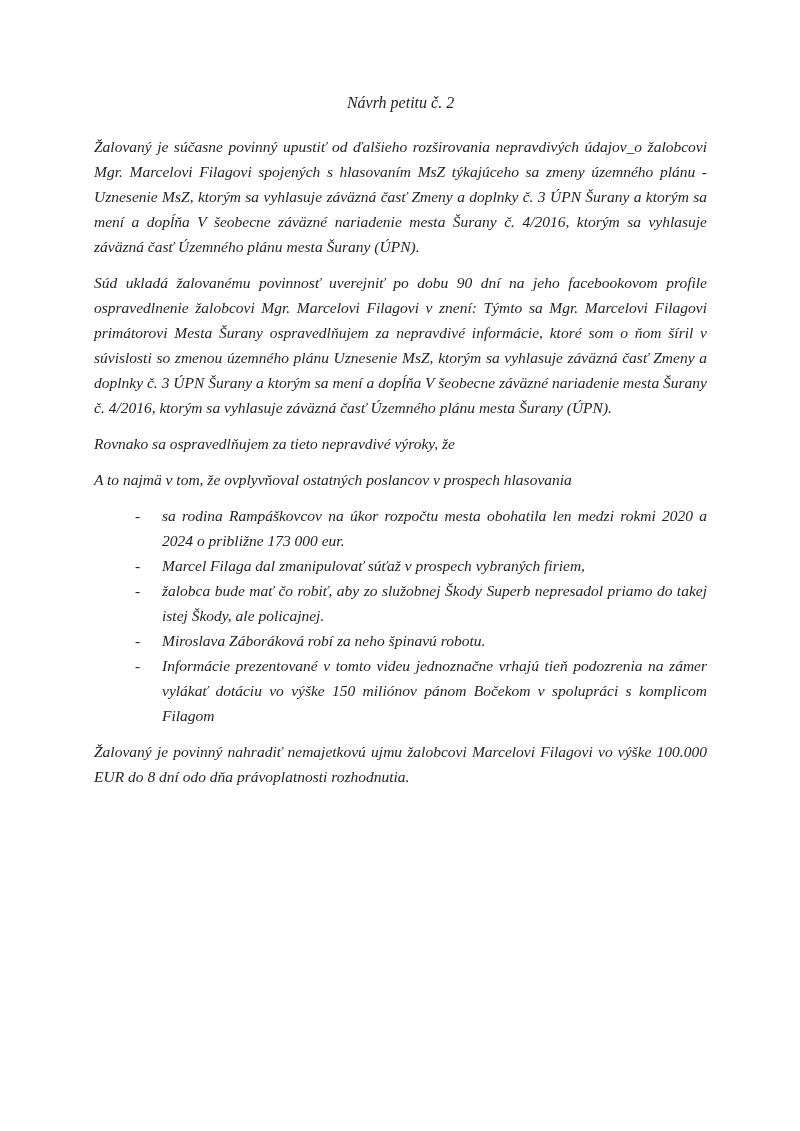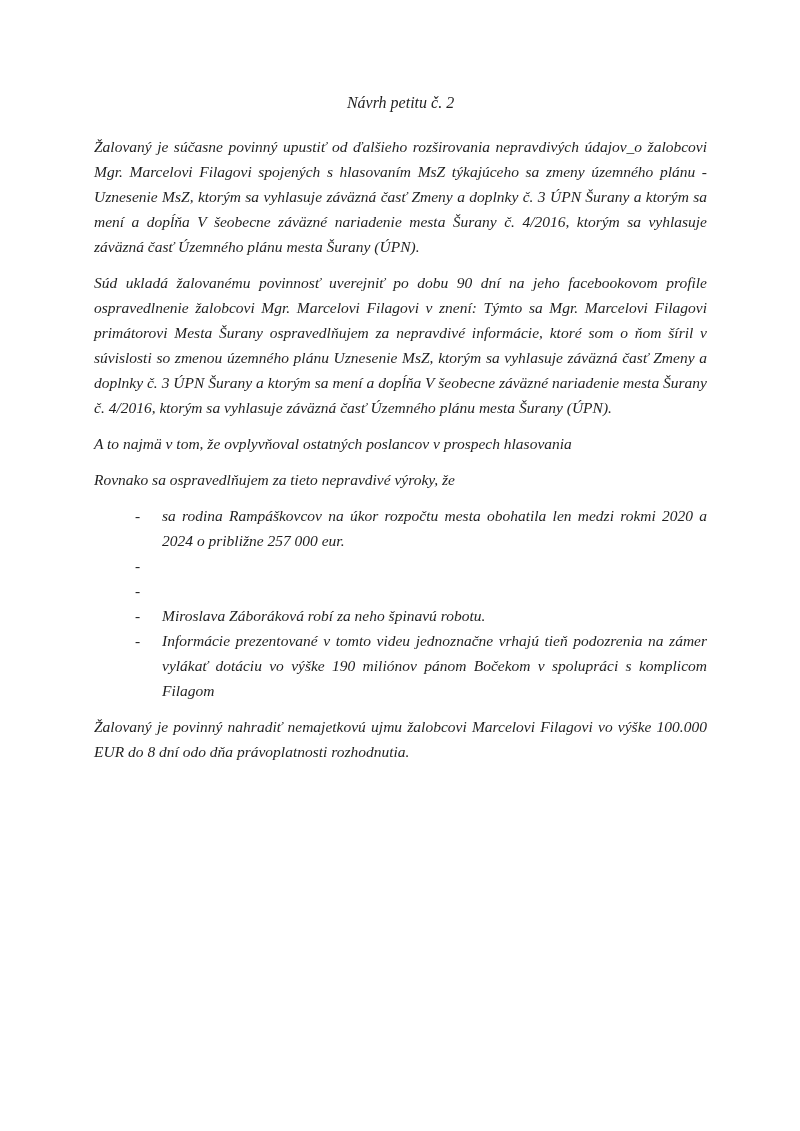--- a/index.html
+++ b/index.html
@@ -63,47 +63,49 @@
 <div class="page">
   <div class="content">
 
     <p class="doc-title">Návrh petitu č. 2</p>
 
 
     <p class="para">Žalovaný je súčasne povinný upustiť od ďalšieho rozširovania nepravdivých údajov_o žalobcovi Mgr. Marcelovi Filagovi spojených s hlasovaním MsZ týkajúceho sa zmeny územného plánu - Uznesenie MsZ, ktorým sa vyhlasuje záväzná časť Zmeny a doplnky č. 3 ÚPN Šurany a ktorým sa mení a dopĺňa V šeobecne záväzné nariadenie mesta Šurany č. 4/2016, ktorým sa vyhlasuje záväzná časť Územného plánu mesta Šurany (ÚPN).</p>
 
     <p class="para">Súd ukladá žalovanému povinnosť uverejniť po dobu 90 dní  na jeho facebookovom profile ospravedlnenie žalobcovi Mgr. Marcelovi Filagovi v znení: Týmto sa Mgr. Marcelovi Filagovi primátorovi Mesta Šurany ospravedlňujem za nepravdivé informácie, ktoré som o ňom šíril v súvislosti so zmenou územného plánu Uznesenie MsZ, ktorým sa vyhlasuje záväzná časť Zmeny a doplnky č. 3 ÚPN Šurany a ktorým sa mení a dopĺňa V šeobecne záväzné nariadenie mesta Šurany č. 4/2016, ktorým sa vyhlasuje záväzná časť Územného plánu mesta Šurany (ÚPN).</p>
 
+    <p class="para no-justify">Rovnako sa ospravedlňujem za tieto nepravdivé výroky, že</p>
+
     <p class="para no-justify">A to najmä v tom, že ovplyvňoval ostatných poslancov v prospech hlasovania</p>
-
-    <p class="para no-justify">Rovnako sa ospravedlňujem za tieto nepravdivé výroky, že</p>
 
     <div class="dash-list">
 
       <div class="dash-item">
         <span class="marker">-</span>
-        <span class="item-text">sa rodina Rampáškovcov na úkor rozpočtu mesta obohatila len medzi rokmi 2020 a 2024 o približne 257 000 eur.</span>
+        <span class="item-text">sa rodina Rampáškovcov na úkor rozpočtu mesta obohatila len medzi rokmi 2020 a 2024 o približne 173 000 eur.</span>
       </div>
 
       <div class="dash-item">
         <span class="marker">-</span>
+        <span class="item-text">Marcel Filaga dal zmanipulovať súťaž v prospech vybraných firiem,</span>
       </div>
 
       <div class="dash-item">
         <span class="marker">-</span>
+        <span class="item-text">žalobca bude mať čo robiť, aby zo služobnej Škody Superb nepresadol priamo do takej istej Škody, ale policajnej.</span>
       </div>
 
       <div class="dash-item">
         <span class="marker">-</span>
         <span class="item-text">Miroslava Záboráková robí za neho špinavú robotu.</span>
       </div>
 
       <div class="dash-item">
         <span class="marker">-</span>
-        <span class="item-text">Informácie prezentované v tomto videu jednoznačne vrhajú tieň podozrenia na zámer vylákať dotáciu vo výške 190 miliónov pánom Bočekom v spolupráci s komplicom Filagom</span>
+        <span class="item-text">Informácie prezentované v tomto videu jednoznačne vrhajú tieň podozrenia na zámer vylákať dotáciu vo výške 150 miliónov pánom Bočekom v spolupráci s komplicom Filagom</span>
       </div>
 
     </div>
 
     <p class="para">Žalovaný je povinný nahradiť nemajetkovú ujmu žalobcovi Marcelovi Filagovi vo výške 100.000 EUR do 8 dní odo dňa právoplatnosti rozhodnutia.</p>
 
   </div>
 </div>
 
 </body></html>

